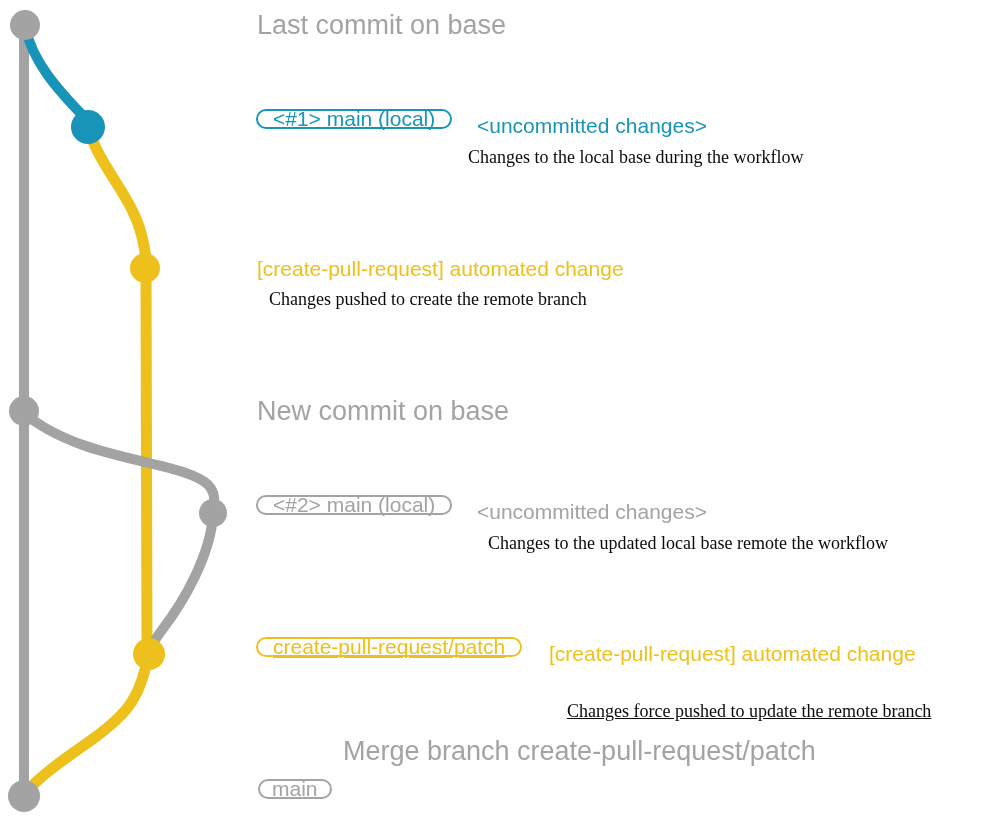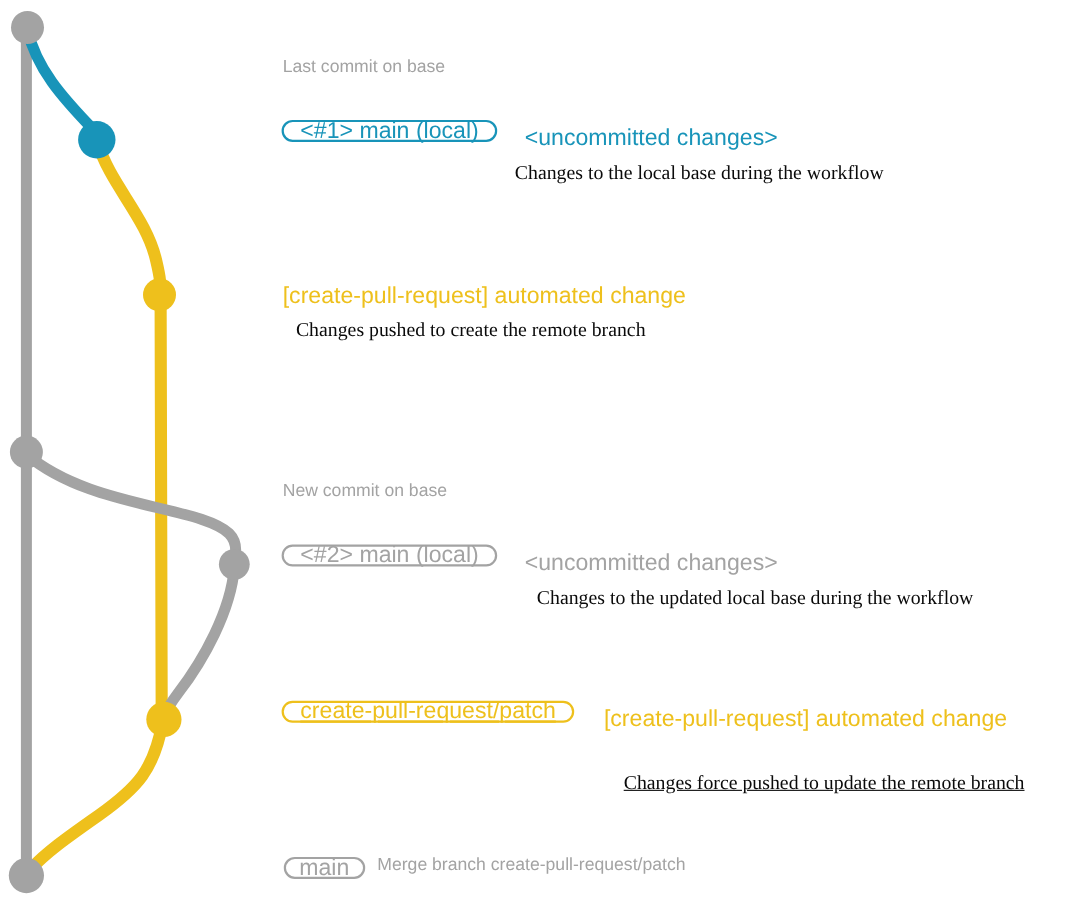--- a/index.html
+++ b/index.html
@@ -22,25 +22,24 @@
   .stroke { fill: none; stroke-width: 10; stroke-linecap: round; }
   .stroke.gray   { stroke: var(--gray); }
   .stroke.teal   { stroke: var(--teal); }
   .stroke.yellow { stroke: var(--yellow); stroke-width: 11; }
   .dot.gray   { fill: var(--gray); }
   .dot.teal   { fill: var(--teal); }
   .dot.yellow { fill: var(--yellow); }
 
   .glabel {
     position: absolute;
-    font-size: 16px;
+    font-size: 27px;
     line-height: 25px;
     color: var(--gray);
     white-space: nowrap;
-    margin-top: 35px;
   }
   .badge {
     position: absolute;
     display: inline-flex;
     align-items: center;
     height: 20px;
     padding: 0 15px;
     box-sizing: border-box;
     border: 2px solid;
     border-radius: 17px;
@@ -97,20 +96,20 @@
 <div class="heading teal" style="left:477px; top:113px;">&lt;uncommitted changes&gt;</div>
 <div class="desc" style="left:468px; top:146px;">Changes to the local base during the workflow</div>
 
 <div class="heading yellow" style="left:257px; top:256px;">[create-pull-request] automated change</div>
 <div class="desc" style="left:269px; top:288px;">Changes pushed to create the remote branch</div>
 
 <div class="glabel" style="left:257px; top:399px;">New commit on base</div>
 
 <div class="badge gray" style="left:256px; top:495px;">&lt;#2&gt; main (local)</div>
 <div class="heading gray" style="left:477px; top:499px;">&lt;uncommitted changes&gt;</div>
-<div class="desc" style="left:488px; top:532px;">Changes to the updated local base during the workflow</div>
+<div class="desc" style="left:488px; top:532px;">Changes to the updated local base remote the workflow</div>
 
 <div class="badge yellow" style="left:256px; top:637px;">create-pull-request/patch</div>
 <div class="heading yellow" style="left:549px; top:641px;">[create-pull-request] automated change</div>
 <div class="desc" style="left:567px; top:700px;text-decoration:underline;">Changes force pushed to update the remote branch</div>
 
 <div class="badge gray" style="left:258px; top:779px; padding:0 12px;">main</div>
 <div class="glabel" style="left:343px; top:739px;">Merge branch create-pull-request/patch</div>
 
 </body></html>

